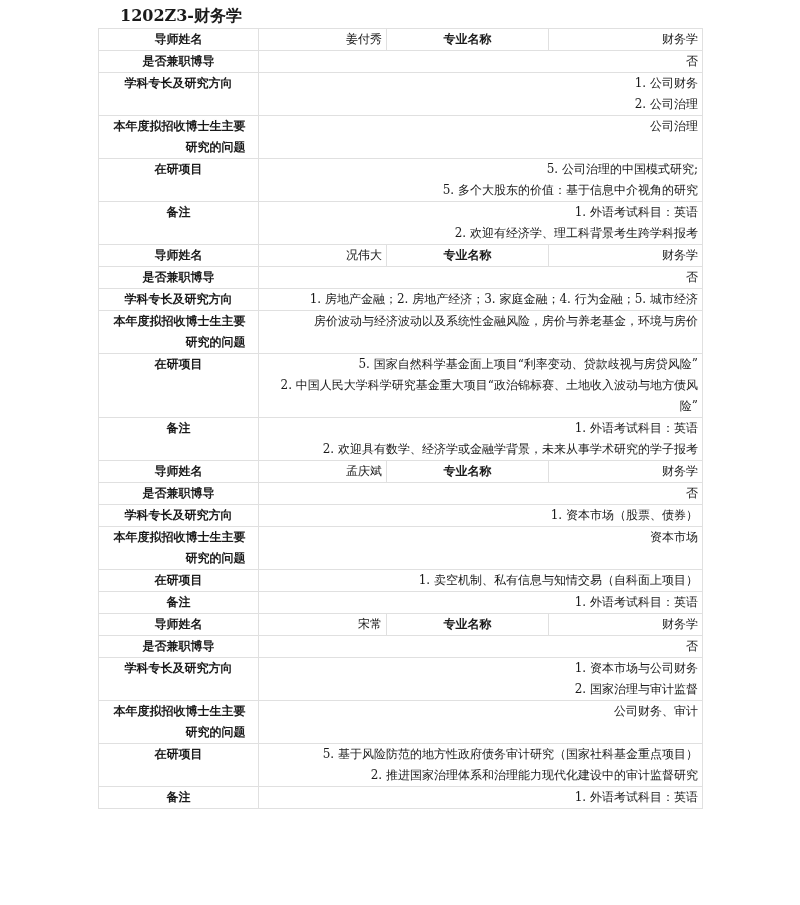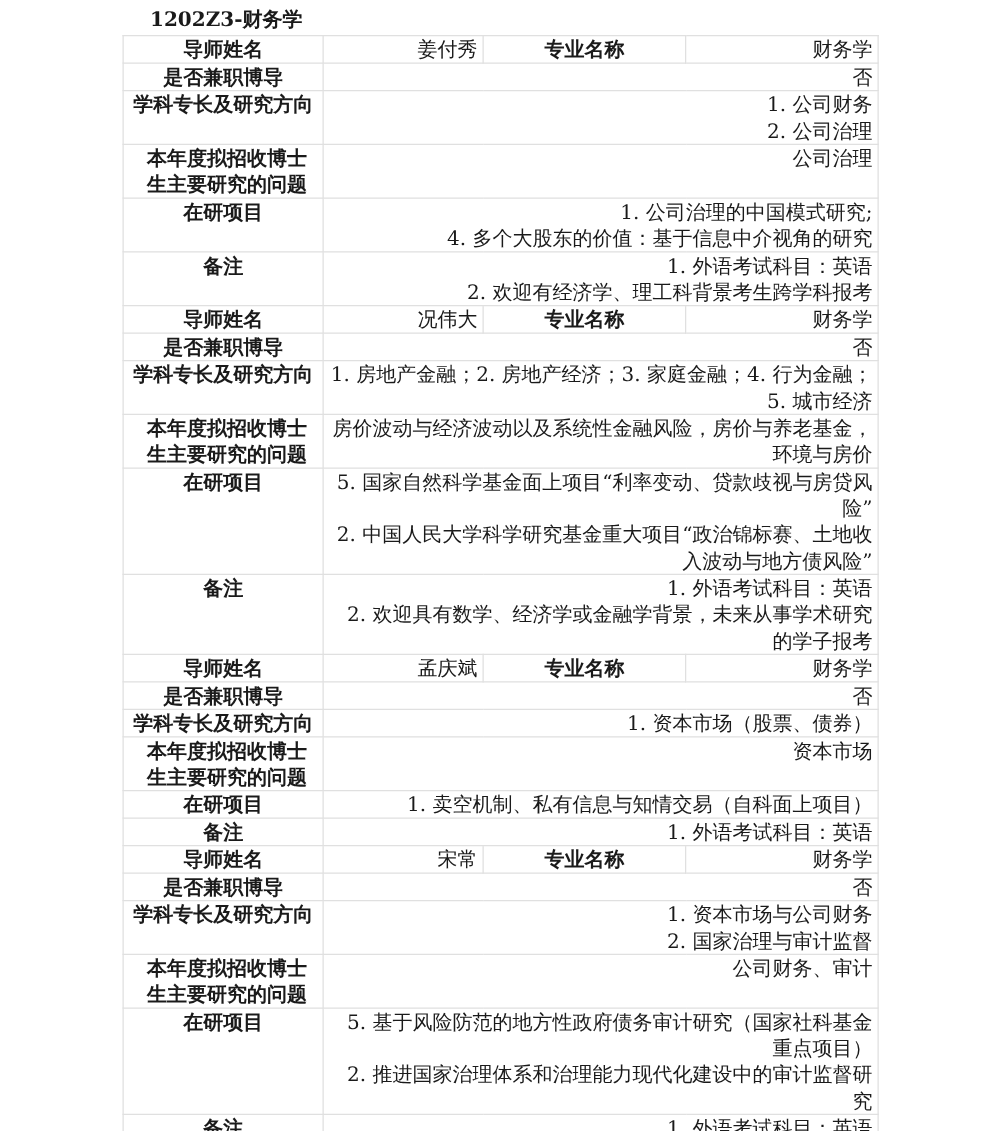--- a/index.html
+++ b/index.html
@@ -27,21 +27,21 @@
   }
   table.supervisor-table {
     border-collapse: collapse;
     table-layout: fixed;
     margin-left: 98px;
     width: 604px;
     background: #ffffff;
   }
   table.supervisor-table td {
     border: 1px solid #e0e0e0;
-    font-size: 16px;
+    font-size: 12px;
     line-height: 21px;
     vertical-align: top;
     padding: 0 4px;
     overflow: hidden;
   }
   td.lbl {
     text-align: center;
     font-weight: bold;
   }
   td.val {
@@ -93,22 +93,22 @@
         <td class="lbl">
             <div class="lbl-narrow">本年度拟招收博士生主要研究的问题</div>
           </td>
         <td class="val" colspan="3">
           <div>公司治理</div>
         </td>
       </tr>
       <tr>
         <td class="lbl"><span class="nw">在研项目</span></td>
         <td class="val" colspan="3">
-          <div>1. 公司治理的中国模式研究;</div>
-          <div>4. 多个大股东的价值：基于信息中介视角的研究</div>
+          <div>5. 公司治理的中国模式研究;</div>
+          <div>5. 多个大股东的价值：基于信息中介视角的研究</div>
         </td>
       </tr>
       <tr>
         <td class="lbl"><span class="nw">备注</span></td>
         <td class="val" colspan="3">
           <div>1. 外语考试科目：英语</div>
           <div>2. 欢迎有经济学、理工科背景考生跨学科报考</div>
         </td>
       </tr>
 

